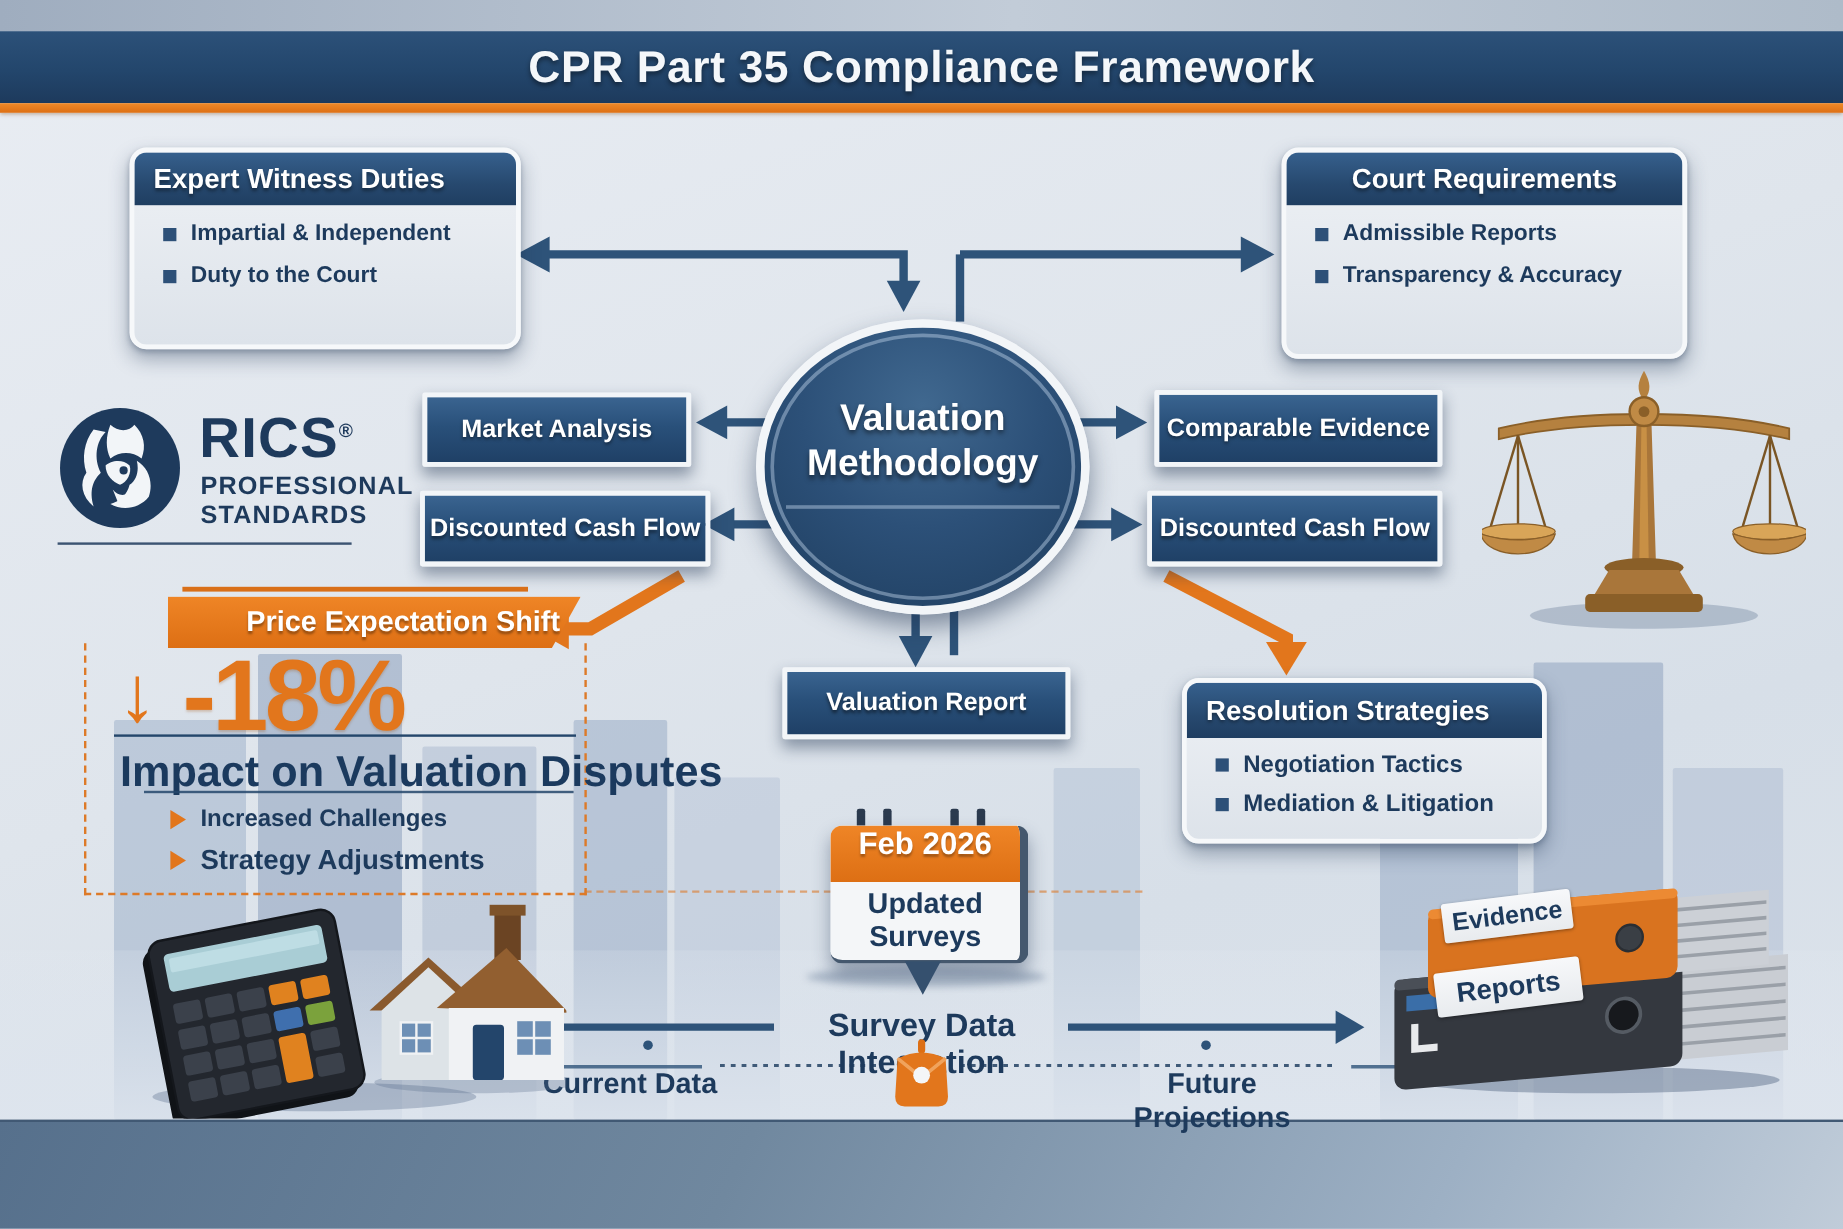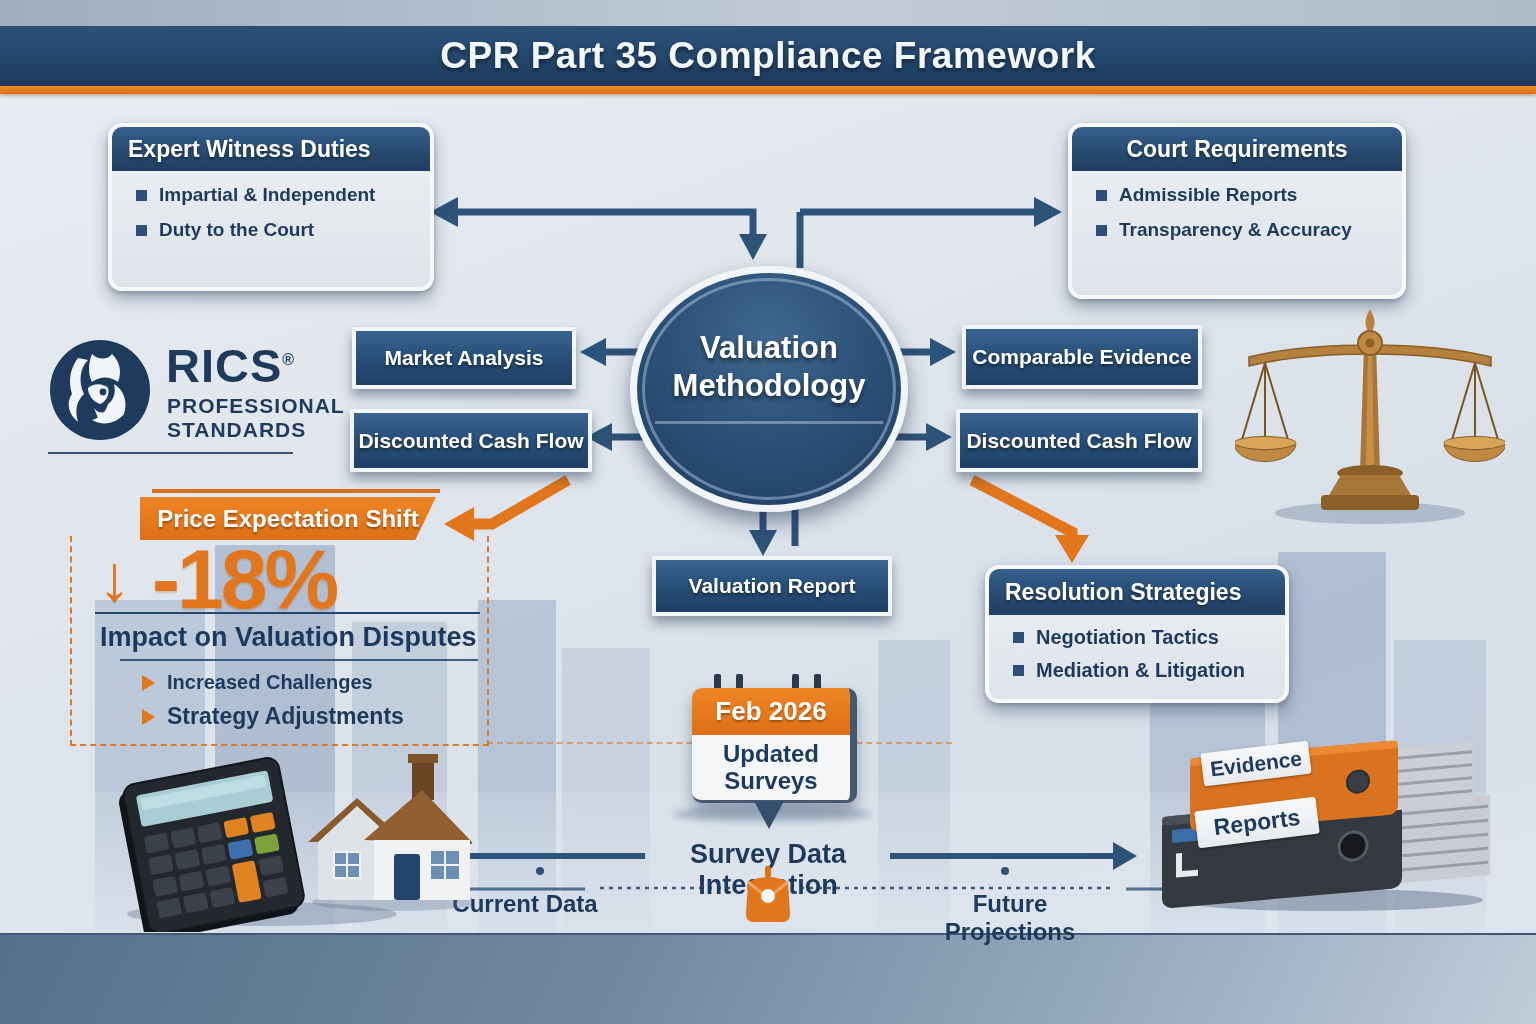--- a/index.html
+++ b/index.html
@@ -64,38 +64,38 @@
   .rics-brand{color:#1e3a5c;font-size:47px;font-weight:800;letter-spacing:1px;line-height:44px;}
   .rics-reg{font-size:16px;vertical-align:super;font-weight:700;}
   .rics-sub{color:#1e3a5c;font-size:21px;font-weight:800;letter-spacing:1px;line-height:24px;}
   .rics-underline{height:2px;background:#1e3a5c;opacity:.85;}
 
   
   .ribbon{left:140px;top:497px;width:296px;height:43px;background:linear-gradient(180deg,#ef8526,#dd6f14);
     clip-path:polygon(0 0,100% 0,93% 100%,0 100%);
     display:flex;align-items:center;justify-content:center;
     color:#fff;font-size:24px;font-weight:800;text-shadow:0 2px 2px rgba(0,0,0,.35);
-    box-shadow:0 4px 8px rgba(150,70,0,.4);}
+    box-shadow:0 4px 8px rgba(150,70,0,.4);padding-left:48px;}
   .ribbon-topline{left:152px;top:489px;width:288px;height:4px;background:#d96f18;}
   .dash-box{left:70px;top:536px;width:415px;height:208px;
     border-left:2px dashed #dd7a28;border-right:2px dashed #dd7a28;border-bottom:2px dashed #dd7a28;}
   .dash-ext{left:487px;top:742px;width:465px;height:0;border-top:2px dashed rgba(221,122,40,.6);}
   .big-arrow{color:#e2761c;font-size:66px;font-weight:800;line-height:60px;}
   .big-pct{color:#e2761c;font-size:84px;font-weight:800;letter-spacing:-3px;line-height:74px;
     text-shadow:0 2px 2px rgba(150,70,0,.25);text-align:right;}
   .pr-line1{left:95px;top:612px;width:385px;height:2px;background:#24466b;}
   .pr-line2{left:120px;top:659px;width:358px;height:2px;background:#24466b;opacity:.85;}
-  .pr-sub{left:100px;top:622px;color:#1b3a5e;font-size:27px;font-weight:800;}
+  .pr-sub{left:100px;top:622px;color:#1b3a5e;font-size:36px;font-weight:800;}
 
   
   .cal{left:692px;top:688px;width:158px;height:112px;border-radius:10px;
     border-right:7px solid #45586e;border-bottom:3px solid #45586e;box-sizing:content-box;
     box-shadow:0 8px 14px rgba(40,60,90,.4);overflow:hidden;background:#f4f6f8;}
   .cal-top{height:47px;background:linear-gradient(180deg,#ef8526,#dd6f14);
-    display:flex;align-items:center;justify-content:center;color:#fff;font-size:26px;font-weight:800;
+    display:flex;align-items:flex-start;justify-content:center;color:#fff;font-size:26px;font-weight:800;
     text-shadow:0 2px 2px rgba(0,0,0,.3);}
   .cal-body{color:#1d3a5c;font-size:24px;font-weight:800;text-align:center;line-height:27px;padding-top:5px;}
   .pin{position:absolute;width:7px;height:20px;background:#2b3a4e;border-radius:2px;top:674px;}
   .cal-ptr{left:754px;top:801px;width:0;height:0;border-left:15px solid transparent;
     border-right:15px solid transparent;border-top:28px solid #35506e;}
   .cal-shadow{left:672px;top:806px;width:200px;height:16px;border-radius:50%;
     background:rgba(110,130,158,.45);filter:blur(3px);}
 
   
   .tl-title{left:640px;top:839px;width:256px;text-align:center;color:#1d3a5c;font-size:27px;font-weight:800;}

